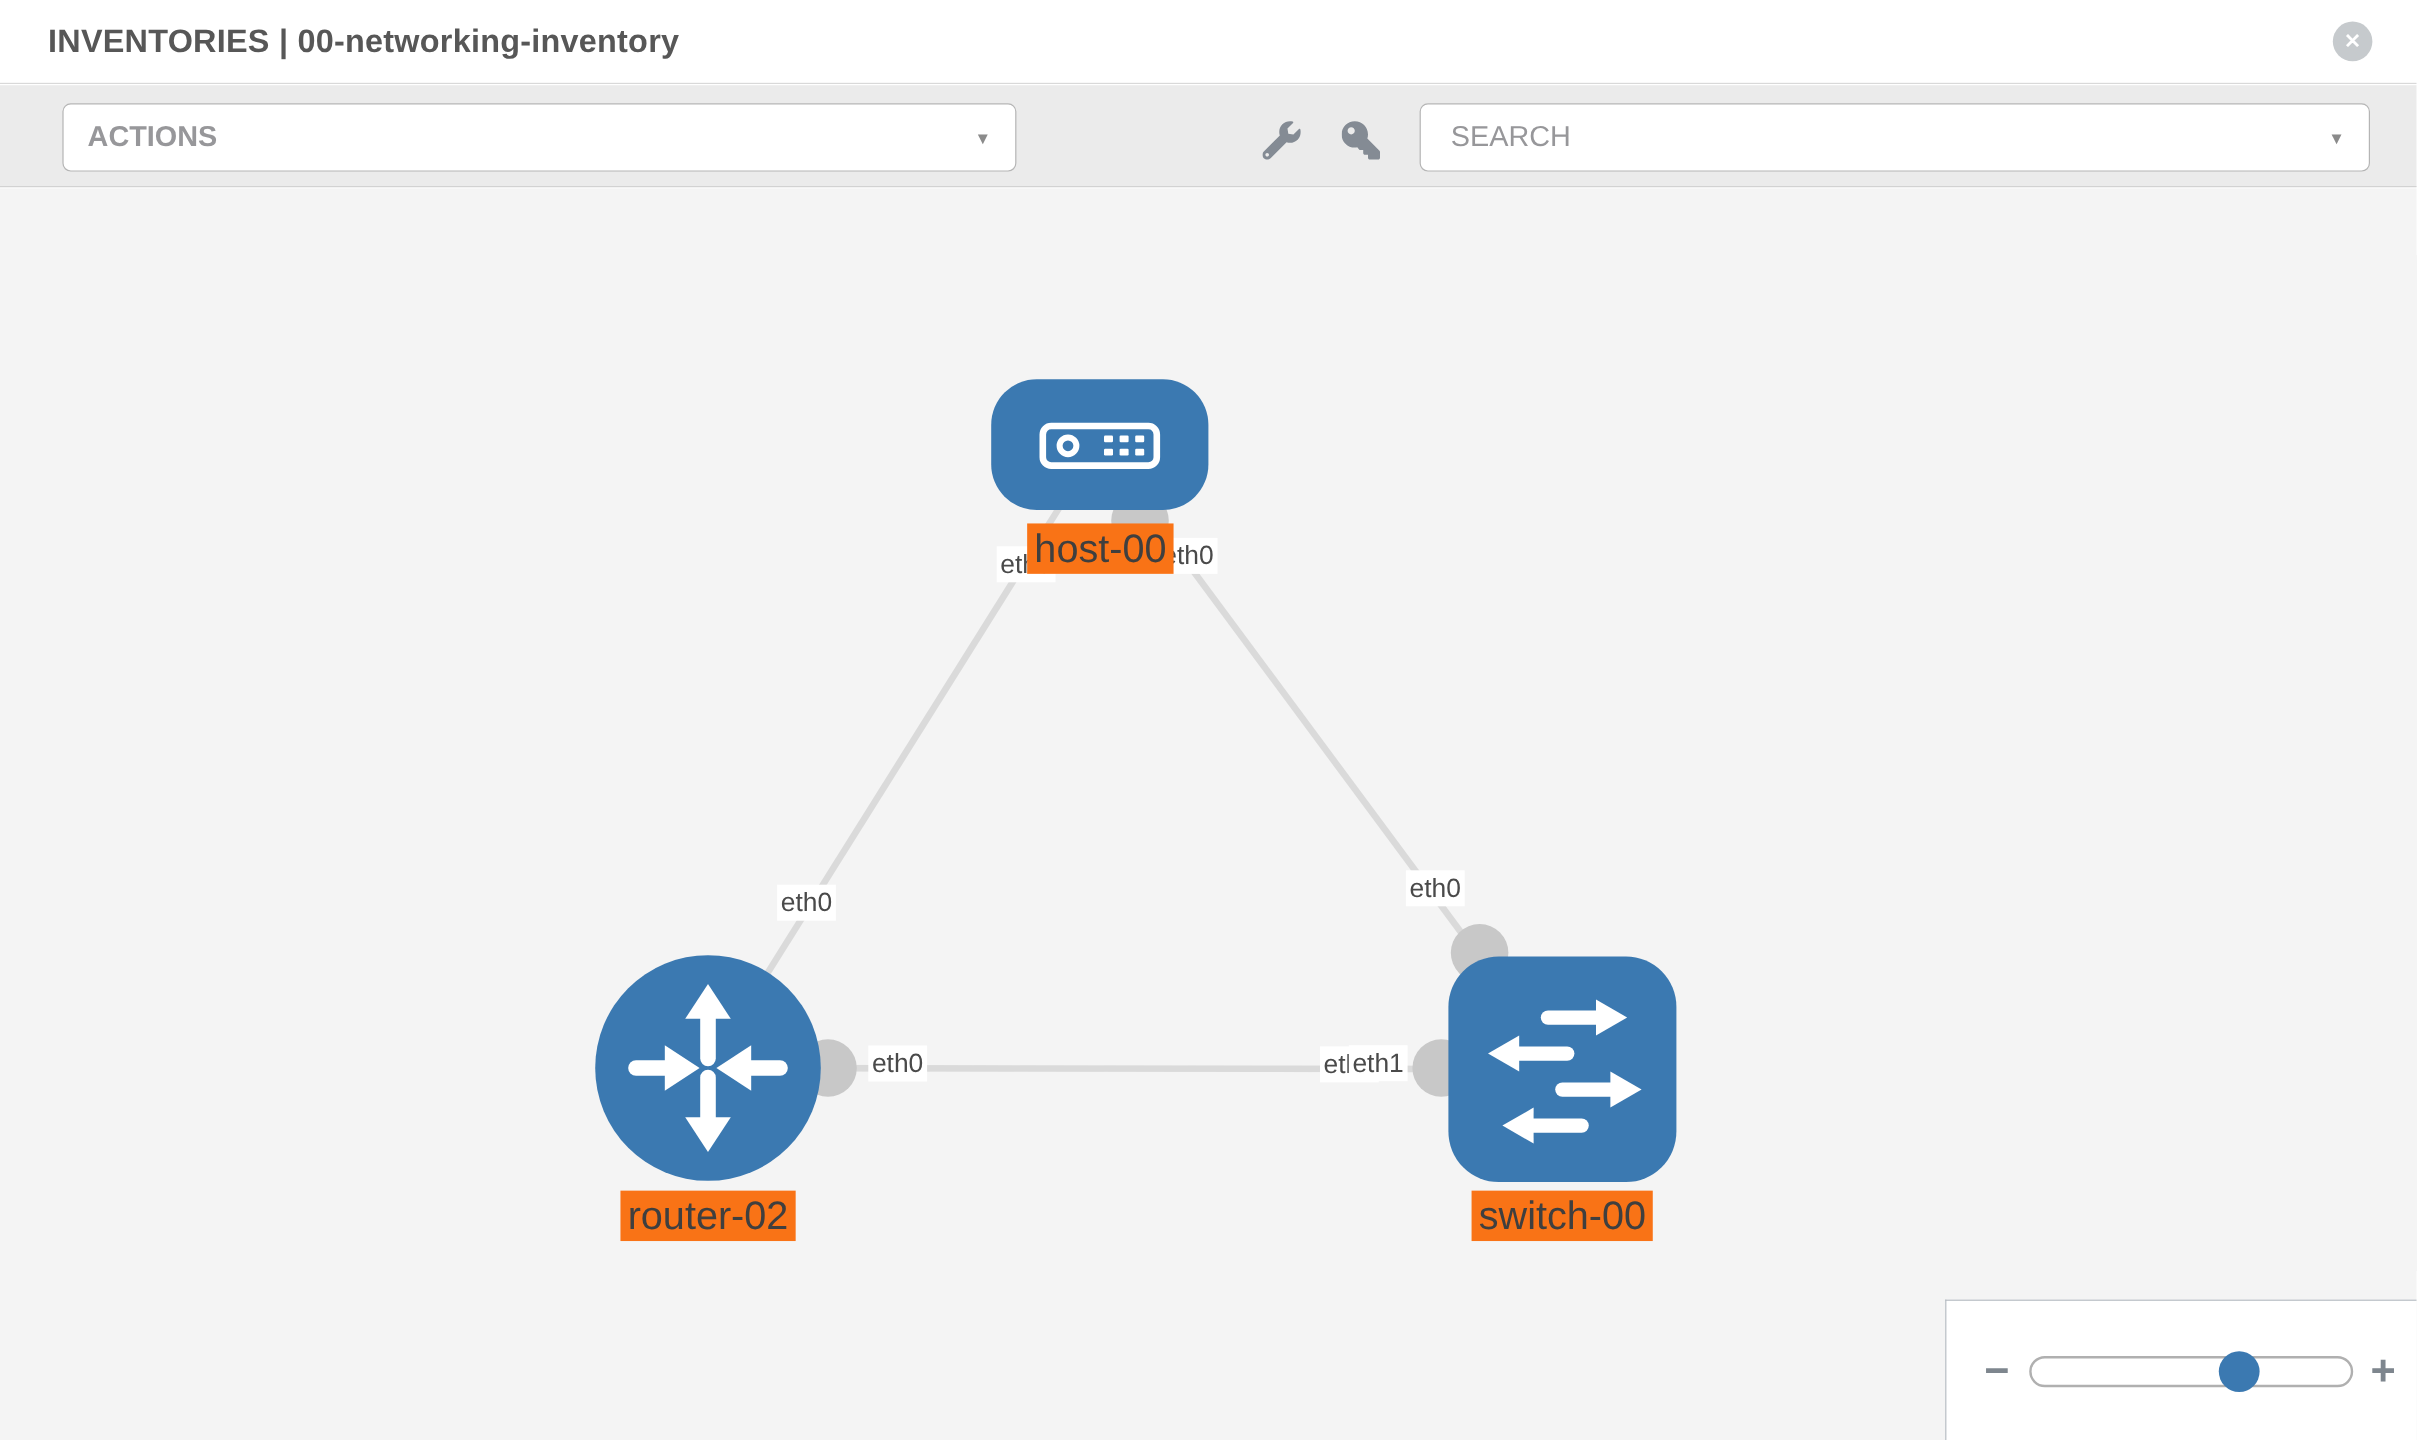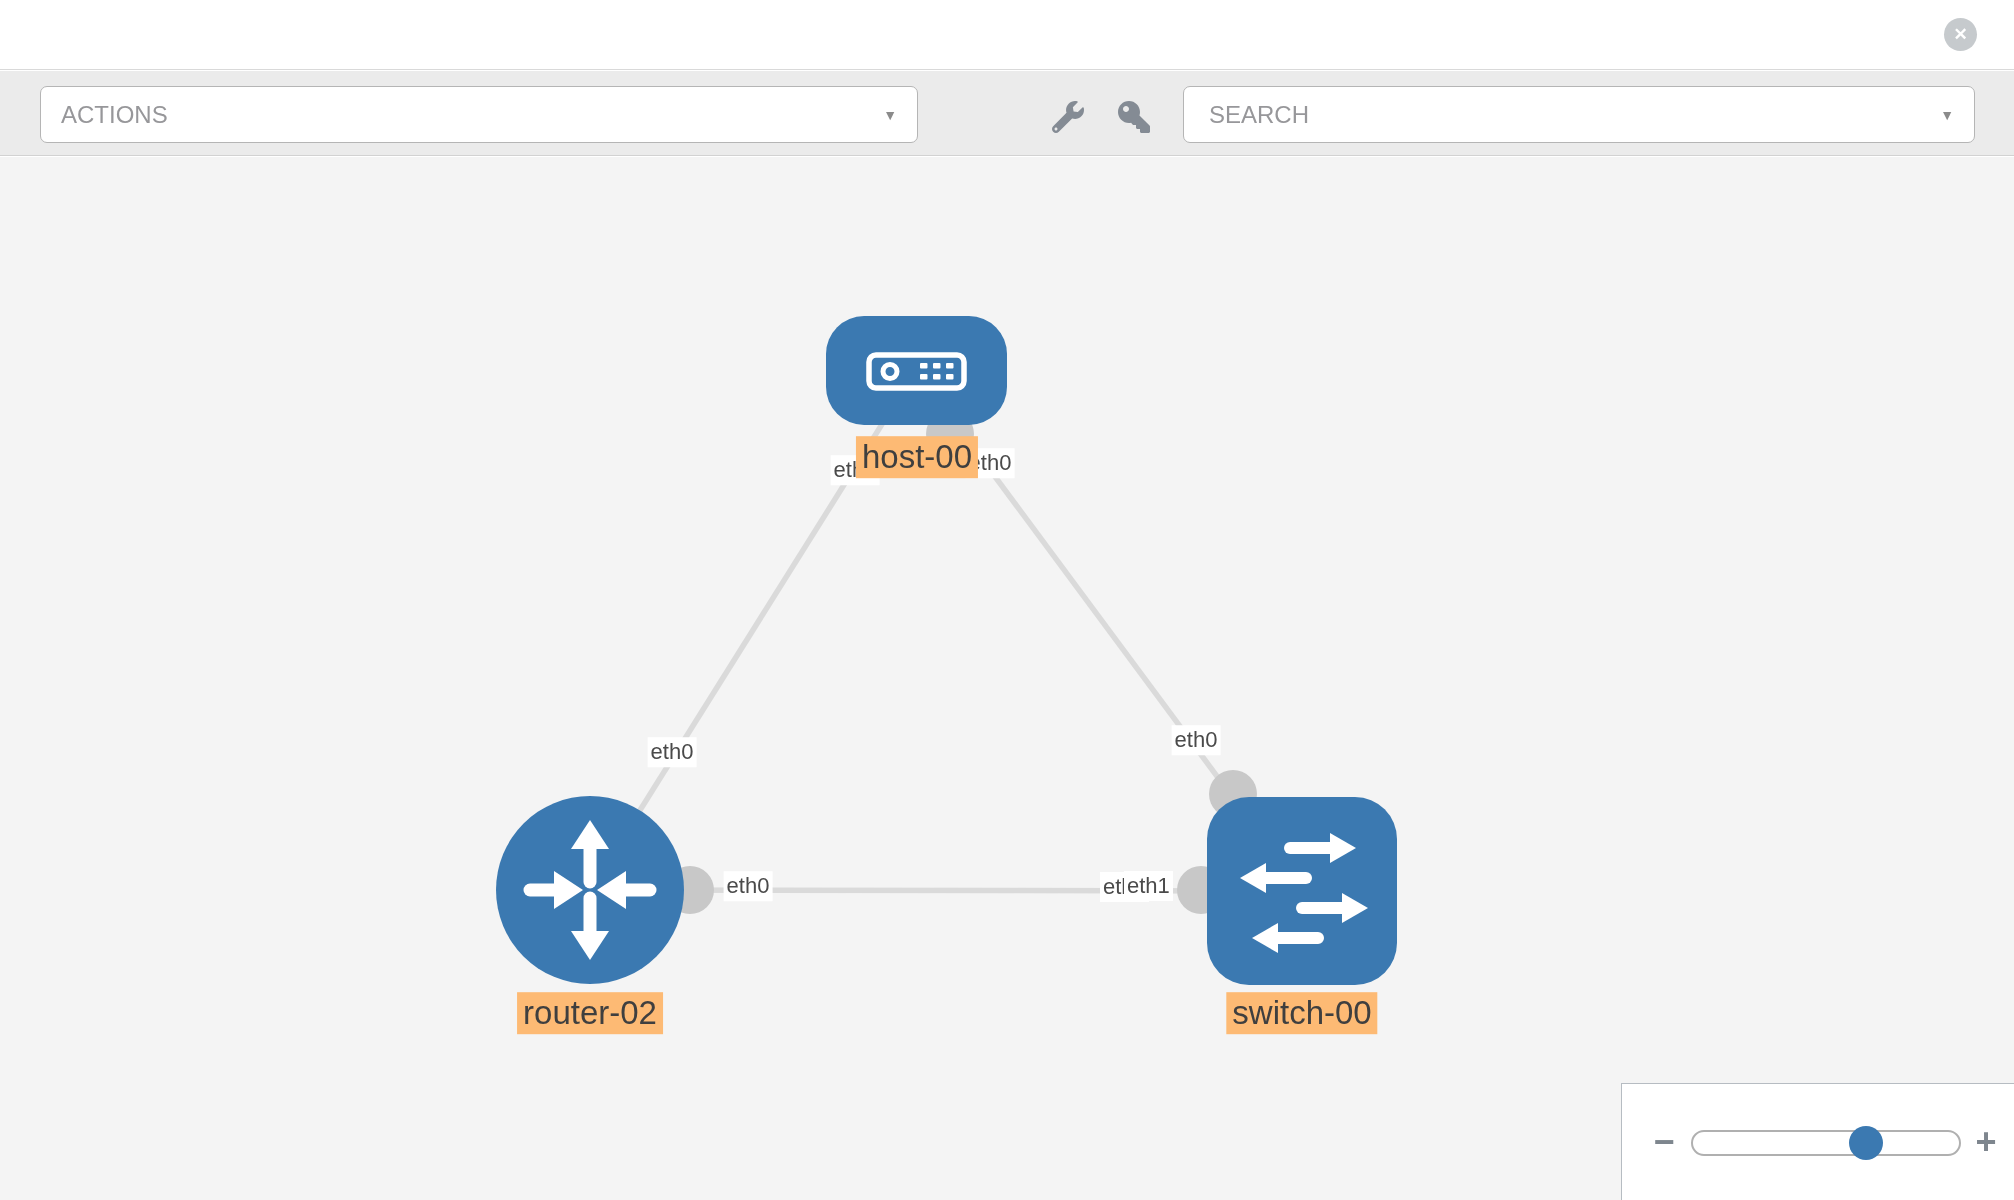--- a/index.html
+++ b/index.html
@@ -16,33 +16,33 @@
              font-size:17px;font-weight:700;cursor:pointer;}
 
   
   .toolbar{position:absolute;top:71px;left:0;width:2014px;height:85px;background:#ebebeb;
            border-bottom:1px solid #d2d2d2;z-index:20;}
   .select{position:absolute;top:15px;height:57px;background:#ffffff;border:1px solid #b5b5b5;
           border-radius:7px;display:flex;align-items:center;justify-content:space-between;
           padding:0 20px;cursor:pointer;}
   .select-label{font-size:24px;color:#97979a;}
   .caret{font-size:14px;color:#8b8b8b;}
-  .sel-actions{left:40px;width:878px;}
+  .sel-actions{left:52px;width:795px;font-weight:bold;}
   .sel-search{left:1183px;width:792px;padding-left:25px;}
   .tool-btn{position:absolute;top:24px;width:44px;height:44px;display:flex;align-items:center;
             justify-content:center;cursor:pointer;background:transparent;border:none;}
   .tool-btn svg{display:block;}
 
   
   .canvas-bg{position:absolute;top:157px;left:0;width:2014px;height:1043px;background:#f4f4f4;z-index:0;}
   .graph-svg{position:absolute;top:0;left:0;z-index:1;}
   .chip{position:absolute;transform:translate(-50%,-50%);background:#ffffff;color:#4a4a4a;
         font-size:22px;line-height:1.25;padding:1px 3px;white-space:nowrap;z-index:3;}
   .chip.anchored{transform:none;}
-  .node-label{position:absolute;transform:translate(-50%,-50%);background:#fdba74;color:#3f3f3f;
+  .node-label{position:absolute;transform:translate(-50%,-50%);background:#f97316;color:#3f3f3f;
               font-size:33px;line-height:1.2;padding:1px 6px;white-space:nowrap;z-index:5;}
 
   
   .zoom-panel{position:absolute;left:1621px;top:1083px;width:393px;height:117px;background:#ffffff;
               border:1px solid #b6bcc2;border-right:none;border-bottom:none;z-index:15;}
   .zoom-level{position:absolute;left:0;top:8px;width:100%;text-align:center;font-size:22px;color:#2b2b2b;}
   .zoom-minus,.zoom-plus{position:absolute;top:36px;width:40px;height:44px;text-align:center;
               font-size:36px;font-weight:700;color:#7e868e;line-height:44px;cursor:pointer;}
   .zoom-minus{left:22px;}
   .zoom-plus{left:344px;}
@@ -50,20 +50,21 @@
               border:2px solid #b0b0b0;background:#ffffff;cursor:pointer;}
   .zoom-thumb{position:absolute;left:156px;top:-6px;width:34px;height:34px;border-radius:50%;
               background:#3b79b1;cursor:pointer;}
 </style>
 </head>
 <body>
 
 <div class="screen">
 
   <div class="header">
+    <div class="page-title">INVENTORIES | 00-networking-inventory</div>
     <div class="close-btn">
       <span>✕</span>
     </div>
   </div>
 
   <div class="toolbar">
     <div class="select sel-actions">
       <span class="select-label">ACTIONS</span>
       <span class="caret">▼</span>
     </div>

